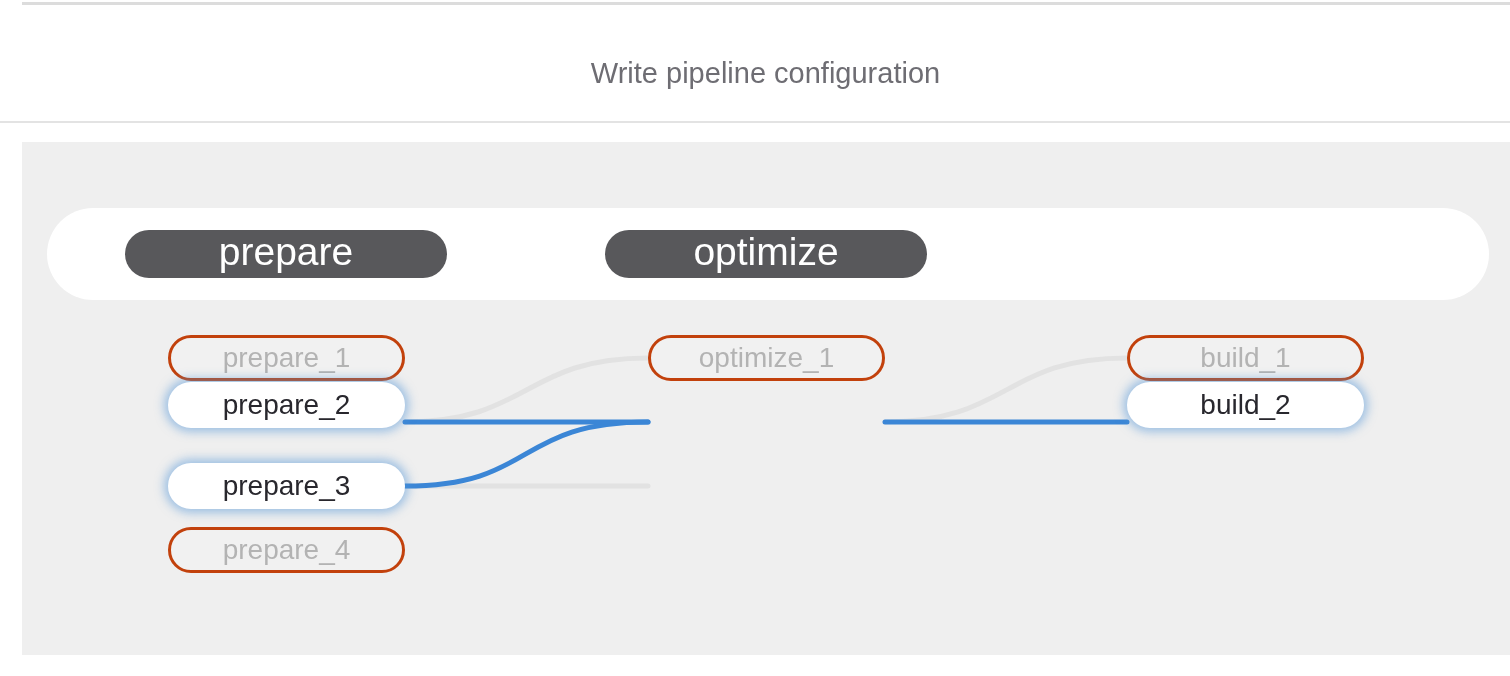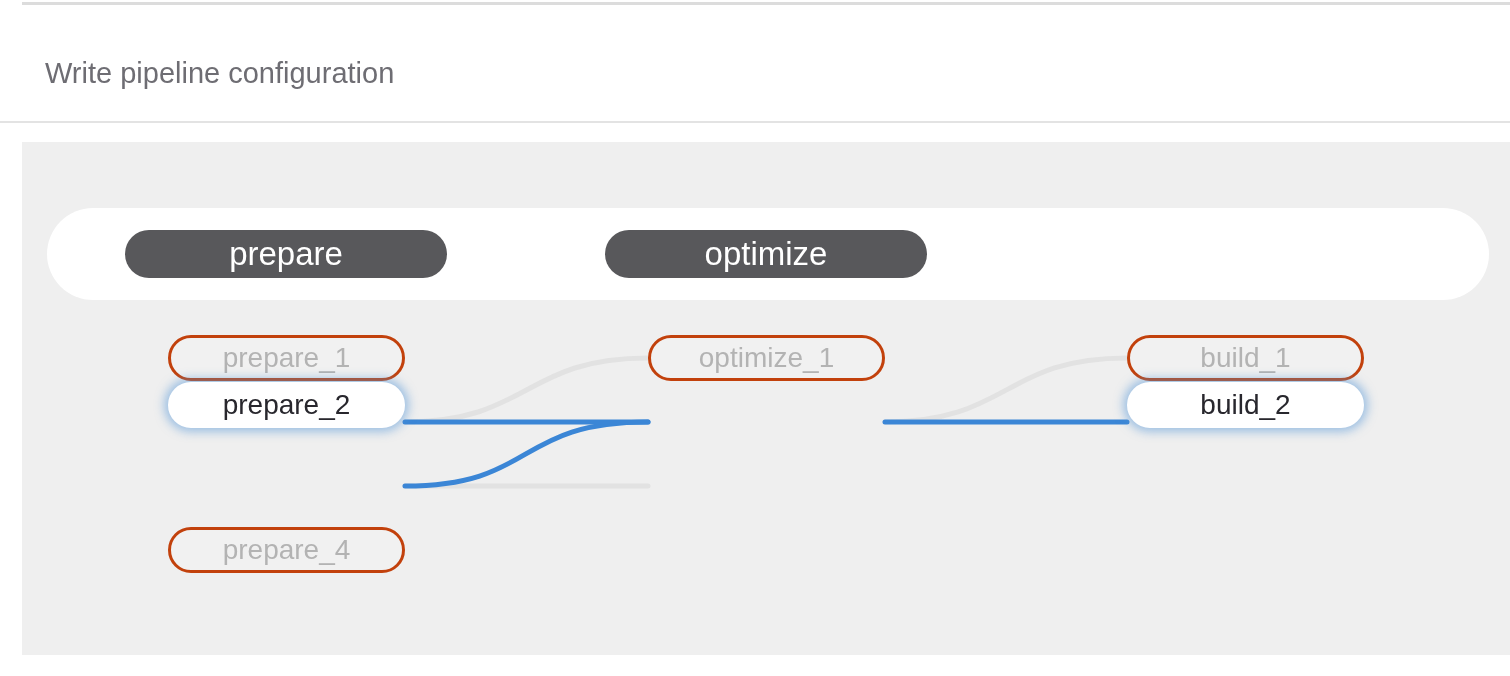--- a/index.html
+++ b/index.html
@@ -6,37 +6,37 @@
   html,body { width:1510px; height:676px; background:#ffffff; overflow:hidden;
               font-family:"Liberation Sans", sans-serif; }
   .page { position:relative; width:1510px; height:676px; }
 
   
   .top-rule { position:absolute; top:2px; left:22px; right:0; height:3px; background:#dcdcdc; }
 
   
   .tabs-row { position:absolute; top:0; left:0; right:0; height:123px;
               border-bottom:2px solid #e3e3e3; display:flex; align-items:center;
-              padding-left:21px; padding-top:26px; }
+              padding-left:21px; padding-top:26px;flex-direction:column; }
   .tab { position:relative; height:100%; display:flex; align-items:center;
          padding:0 24px; font-size:29px; color:#6e6d73; cursor:pointer; }
   .tab.active { color:#29282e; font-weight:700; }
   .tab.active .tab-underline { position:absolute; left:0; right:0; bottom:1px; height:5px;
          background:#6060c0; }
 
   
   .canvas { position:absolute; top:142px; left:22px; width:1488px; height:513px;
             background:#efefef; }
 
   .stage-bar { position:absolute; left:25px; top:66px; width:1442px; height:92px;
                background:#ffffff; border-radius:46px; }
 
   .stage-pill { position:absolute; top:88px; height:48px; width:322px;
                 background:#58585b; border-radius:24px; color:#ffffff;
-                font-size:33px; display:flex; align-items:center; justify-content:center;
+                font-size:39px; display:flex; align-items:flex-start; justify-content:center;
                 z-index:2; }
   .stage-pill.s0 { left:103px; }
   .stage-pill.s1 { left:583px; }
   .stage-pill.s2 { left:1063px; }
 
   svg.edges { position:absolute; inset:0; z-index:1; }
 
   .job { position:absolute; width:237px; height:46px; border-radius:23px;
          display:flex; align-items:center; justify-content:center;
          font-size:28px; z-index:3; cursor:pointer; }
@@ -78,20 +78,23 @@
     <div class="stage-pill s1">
       <span>optimize</span>
     </div>
 
     <div class="job dimmed col0 row0">
       <span>prepare_1</span>
     </div>
     <div class="job lit col0 row1">
       <span>prepare_2</span>
     </div>
+    <div class="job lit col0 row2">
+      <span>prepare_3</span>
+    </div>
     <div class="job dimmed col0 row3">
       <span>prepare_4</span>
     </div>
 
     <div class="job dimmed col1 row0">
       <span>optimize_1</span>
     </div>
 
     <div class="job dimmed col2 row0">
       <span>build_1</span>

